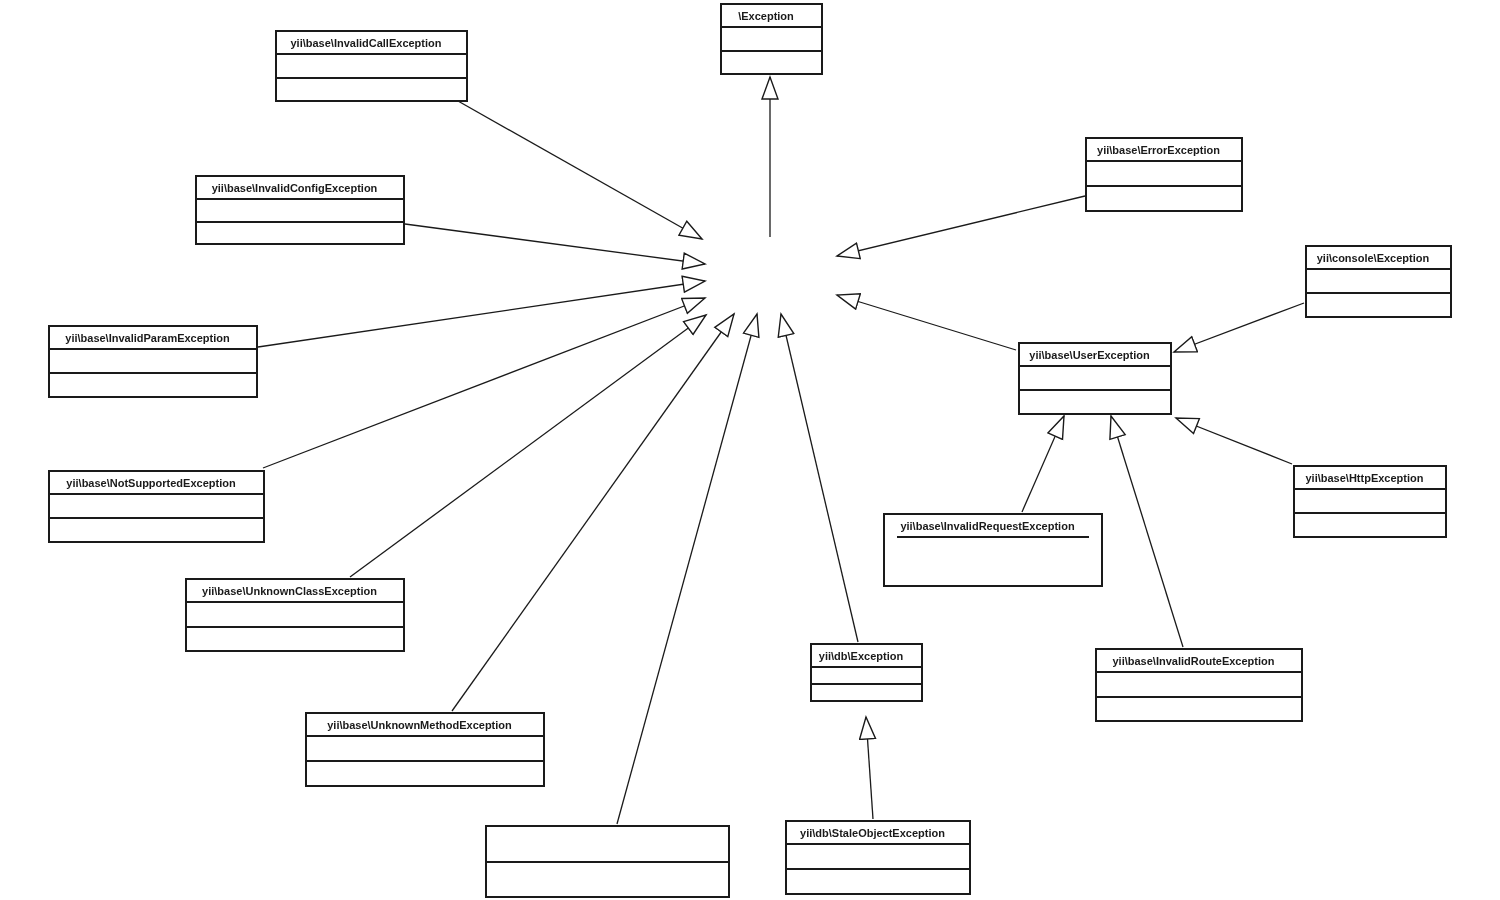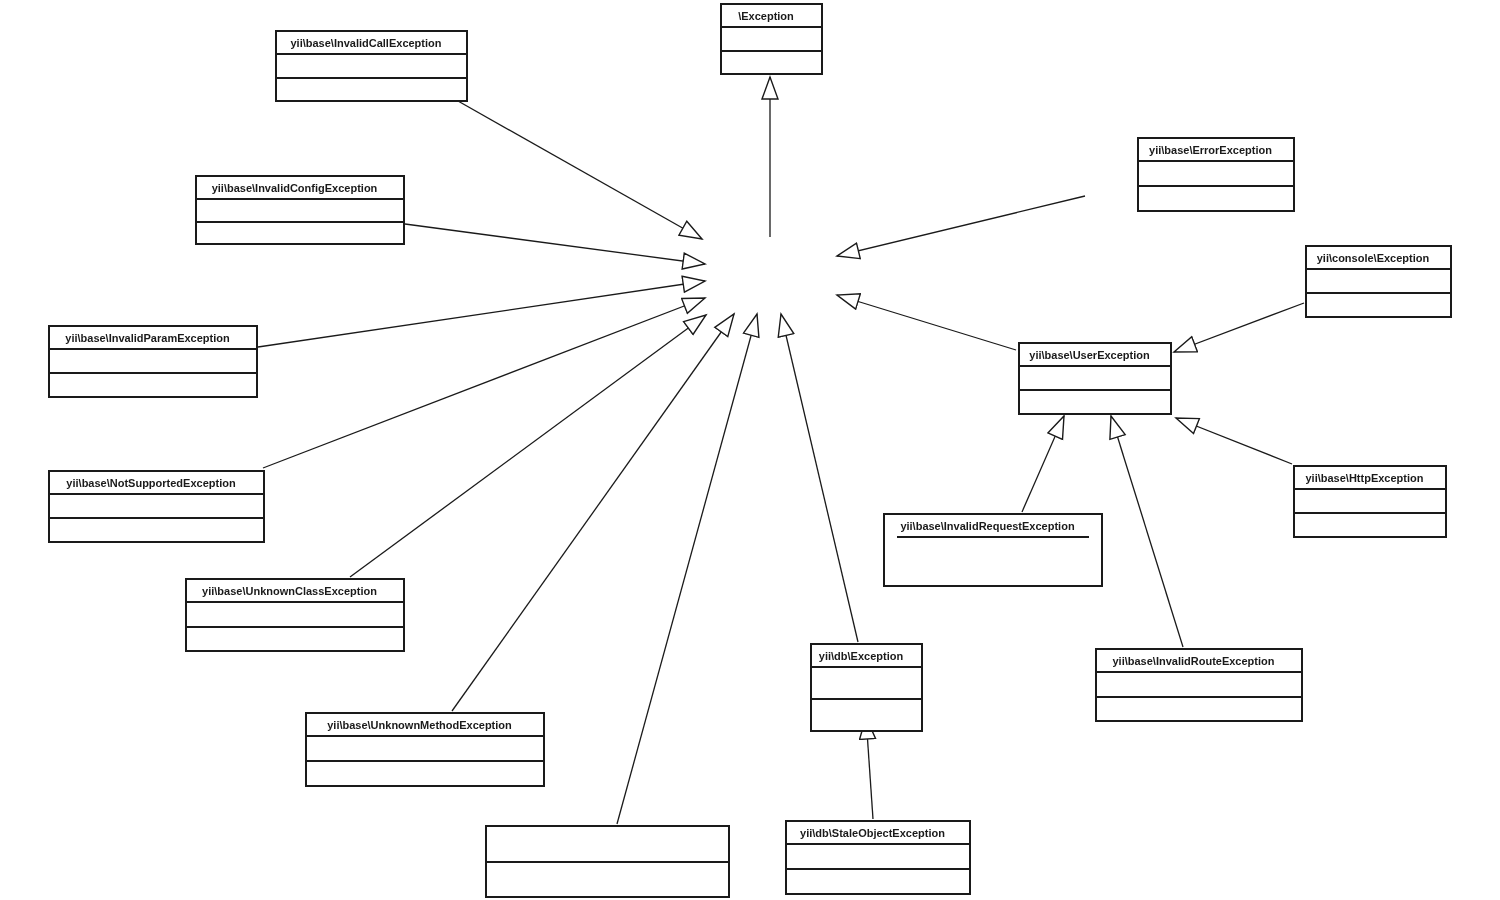--- a/index.html
+++ b/index.html
@@ -123,21 +123,21 @@
     <div class="uml-title">yii\base\UnknownMethodException</div>
     <div class="uml-attrs"></div>
     <div class="uml-ops"></div>
   </div>
 
   <div class="uml-class" style="left:485px;top:825px;width:245px;height:73px;">
     <div class="uml-attrs"></div>
     <div class="uml-ops"></div>
   </div>
 
-  <div class="uml-class" style="left:1137px;top:137px;width:158px;height:75px;">
+  <div class="uml-class" style="left:1085px;top:137px;width:158px;height:75px;">
     <div class="uml-title">yii\base\ErrorException</div>
     <div class="uml-attrs"></div>
     <div class="uml-ops"></div>
   </div>
 
   <div class="uml-class" style="left:1305px;top:245px;width:147px;height:73px;">
     <div class="uml-title">yii\console\Exception</div>
     <div class="uml-attrs"></div>
     <div class="uml-ops"></div>
   </div>
@@ -159,21 +159,21 @@
     <div class="uml-attrs"></div>
     <div class="uml-ops"></div>
   </div>
 
   <div class="uml-class" style="left:1095px;top:648px;width:208px;height:74px;">
     <div class="uml-title">yii\base\InvalidRouteException</div>
     <div class="uml-attrs"></div>
     <div class="uml-ops"></div>
   </div>
 
-  <div class="uml-class" style="left:810px;top:643px;width:113px;height:89px;">
+  <div class="uml-class" style="left:810px;top:643px;width:113px;height:59px;">
     <div class="uml-title">yii\db\Exception</div>
     <div class="uml-attrs"></div>
     <div class="uml-ops"></div>
   </div>
 
   <div class="uml-class" style="left:785px;top:820px;width:186px;height:75px;">
     <div class="uml-title">yii\db\StaleObjectException</div>
     <div class="uml-attrs"></div>
     <div class="uml-ops"></div>
   </div>

